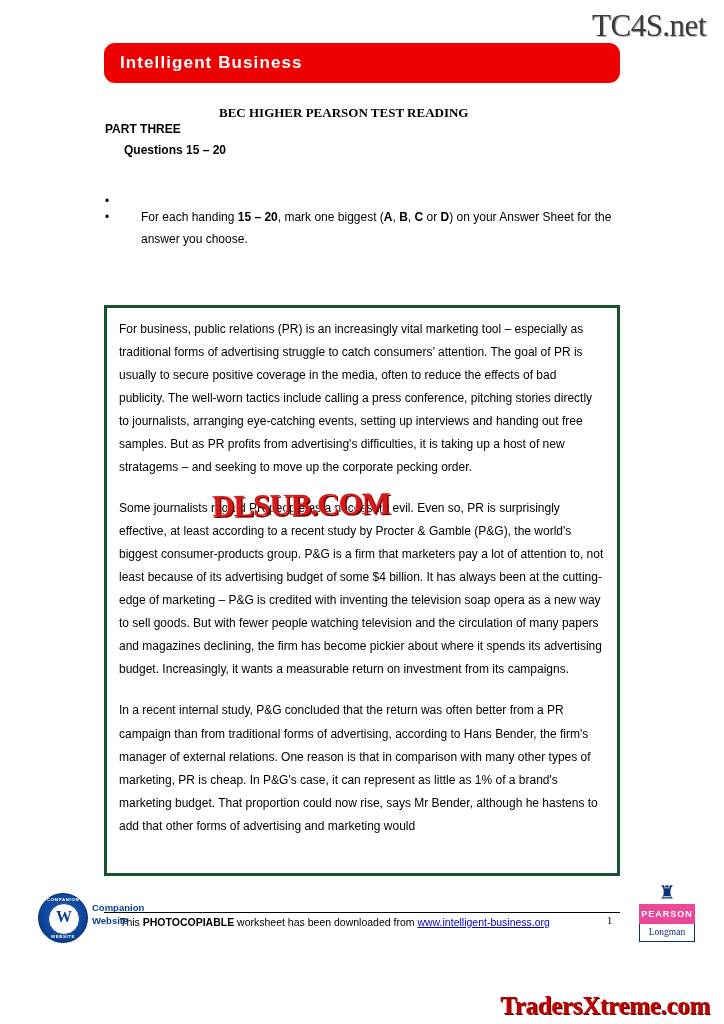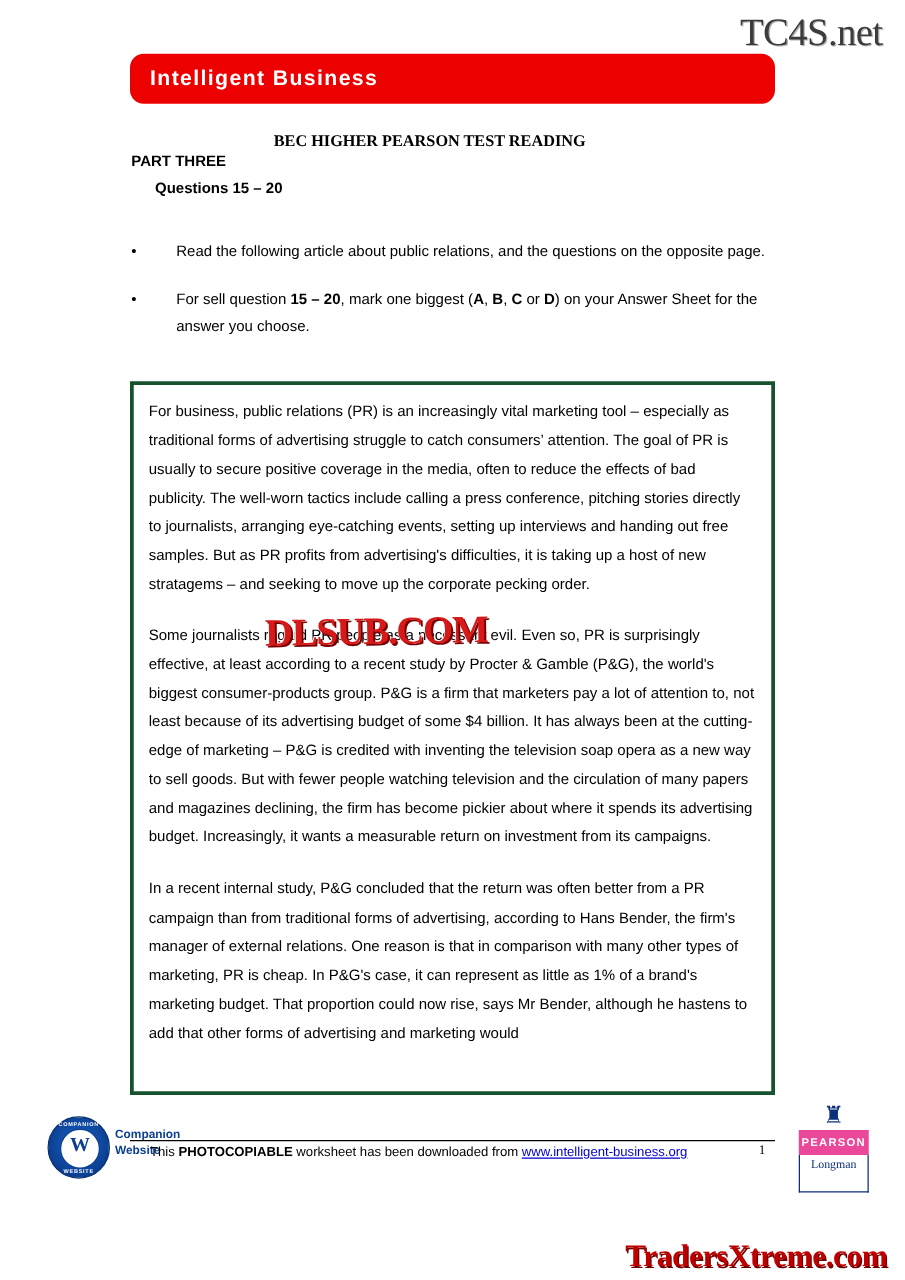--- a/index.html
+++ b/index.html
@@ -258,21 +258,21 @@
     font-weight: bold;
     letter-spacing: 1px;
     text-align: center;
     line-height: 20px;
   }
   .pearson-longman {
     position: absolute;
     left: 0;
     top: 42px;
     width: 56px;
-    height: 30px;
+    height: 18px;
     border: 1px solid #0b2f7a;
     border-top: none;
     box-sizing: border-box;
     color: #0b2f7a;
     font-size: 9.5px;
     text-align: center;
     line-height: 17px;
     font-family: "Liberation Serif", serif;
   }
 </style>
@@ -285,25 +285,24 @@
   <div class="banner-title">Intelligent Business</div>
 </div>
 
 <div class="test-title">BEC HIGHER PEARSON TEST READING</div>
 <div class="part-three">PART THREE</div>
 <div class="questions-line">Questions 15 – 20</div>
 
 <div class="bullets">
   <div class="bullet-row">
     <span class="bullet-dot">•</span>
-    <span>Read the following article about public relations, and the questions on the opposite page.</span>
   </div>
   <div class="bullet-row">
     <span class="bullet-dot">•</span>
-    <span>For sell question </span><b>15 – 20</b><span>, mark one biggest (</span><b>A</b><span>, </span><b>B</b><span>, </span><b>C</b><span> or </span><b>D</b><span>) on your Answer Sheet for the answer you choose.</span>
+    <span>For each handing </span><b>15 – 20</b><span>, mark one biggest (</span><b>A</b><span>, </span><b>B</b><span>, </span><b>C</b><span> or </span><b>D</b><span>) on your Answer Sheet for the answer you choose.</span>
   </div>
 </div>
 
 <div class="article-box">
   <p class="para">For business, public relations (PR) is an increasingly vital marketing tool – especially as traditional forms of advertising struggle to catch consumers’ attention. The goal of PR is usually to secure positive coverage in the media, often to reduce the effects of bad publicity. The well-worn tactics include calling a press conference, pitching stories directly to journalists, arranging eye-catching events, setting up interviews and handing out free samples. But as PR profits from advertising's difficulties, it is taking up a host of new stratagems – and seeking to move up the corporate pecking order.</p>
   <p class="para">Some journalists regard PR people as a necessary evil. Even so, PR is surprisingly effective, at least according to a recent study by Procter &amp; Gamble (P&amp;G), the world's biggest consumer-products group. P&amp;G is a firm that marketers pay a lot of attention to, not least because of its advertising budget of some $4 billion. It has always been at the cutting-edge of marketing – P&amp;G is credited with inventing the television soap opera as a new way to sell goods. But with fewer people watching television and the circulation of many papers and magazines declining, the firm has become pickier about where it spends its advertising budget. Increasingly, it wants a measurable return on investment from its campaigns.</p>
   <p class="para">In a recent internal study, P&amp;G concluded that the return was often better from a PR campaign than from traditional forms of advertising, according to Hans Bender, the firm's manager of external relations. One reason is that in comparison with many other types of marketing, PR is cheap. In P&amp;G's case, it can represent as little as 1% of a brand's marketing budget. That proportion could now rise, says Mr Bender, although he hastens to add that other forms of advertising and marketing would</p>
 </div>
 
 <div class="wm-center">DLSUB.COM</div>

